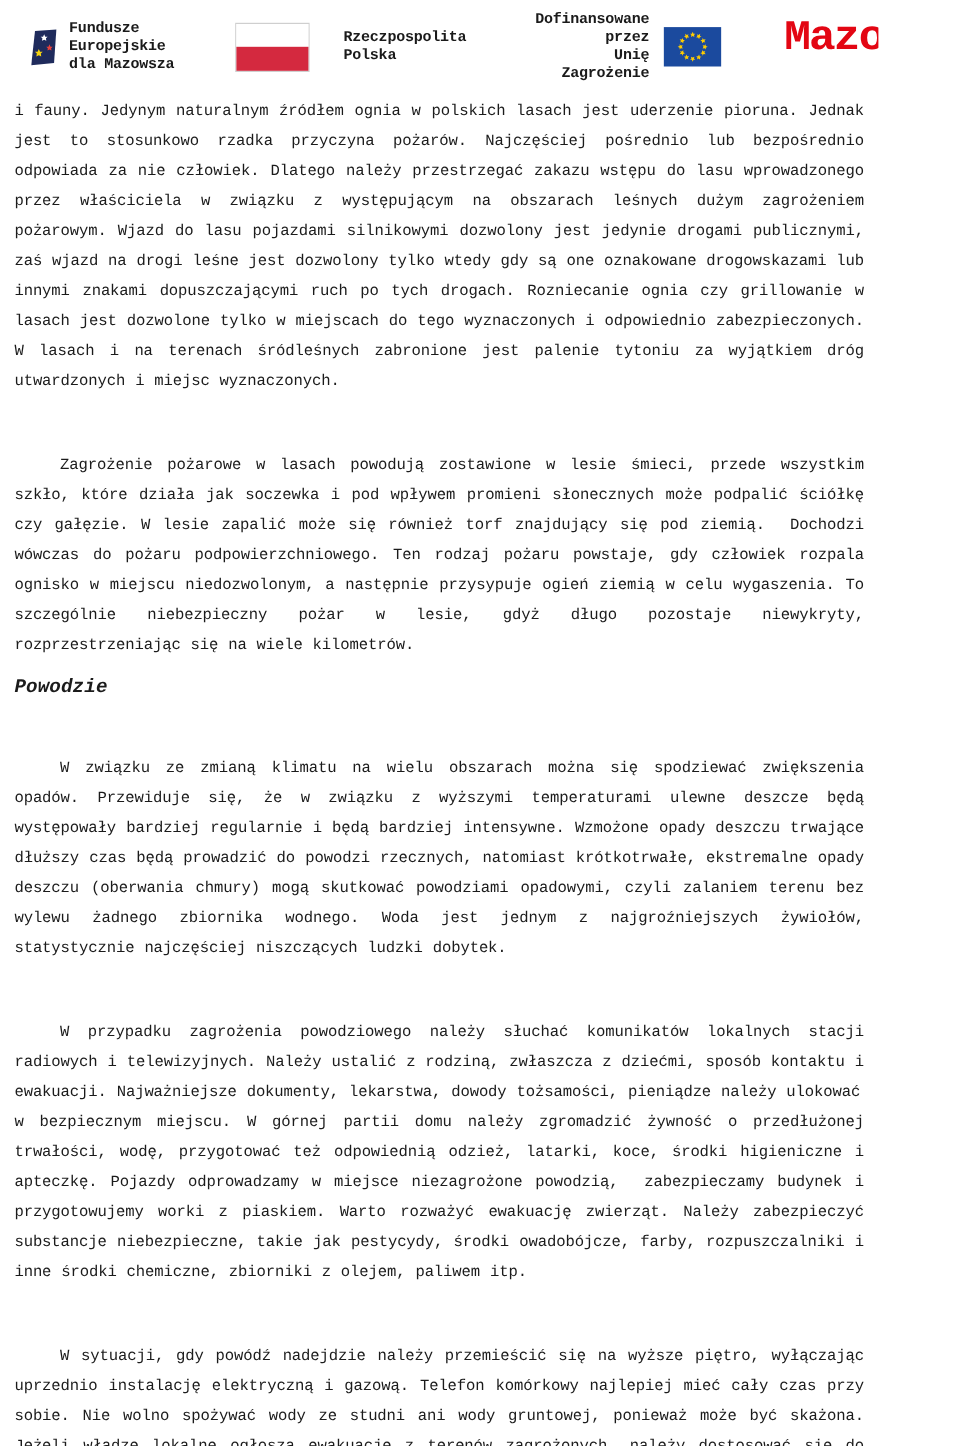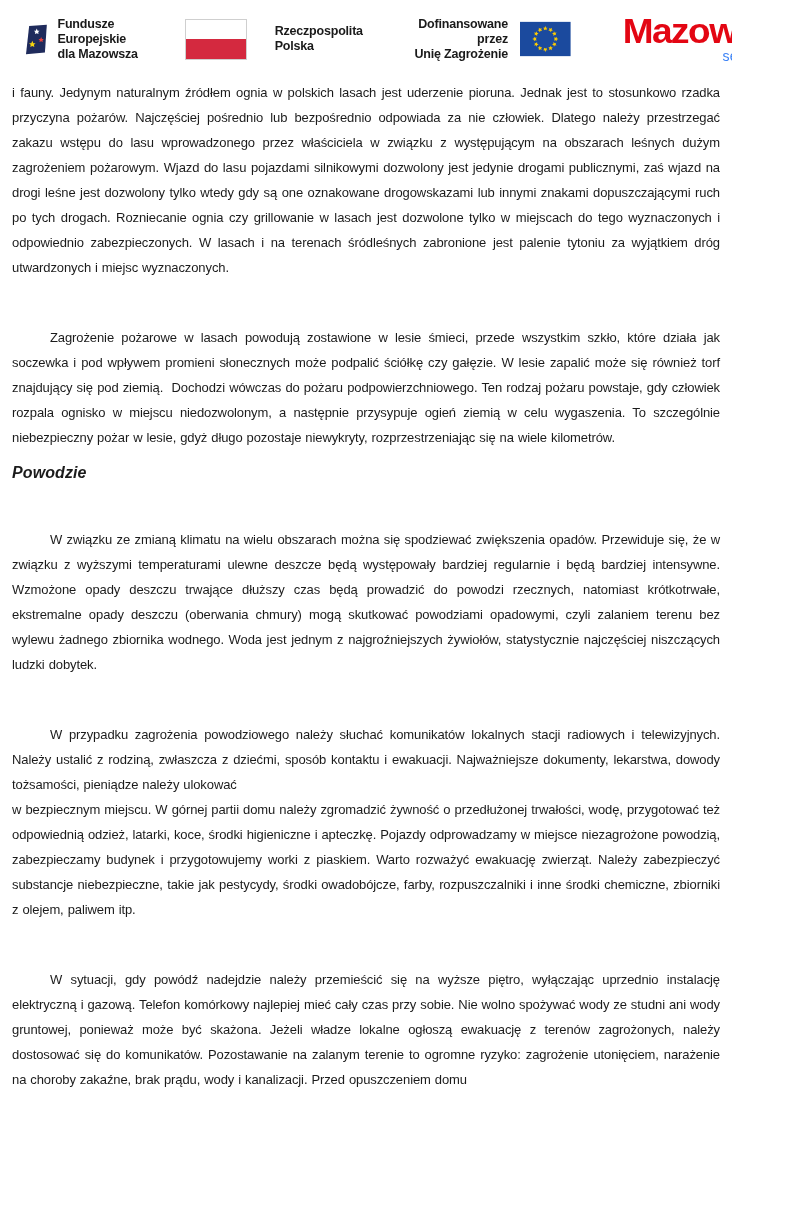--- a/index.html
+++ b/index.html
@@ -3,21 +3,21 @@
 <meta charset="utf-8">
 <style>
   * { margin: 0; padding: 0; box-sizing: border-box; }
   html, body { background: #ffffff; }
   .page {
     position: relative;
     width: 732px;
     height: 1205px;
     background: #ffffff;
     overflow: hidden;
-    font-family: Liberation Sans, sans-serif;
+    font-family: Liberation Mono, monospace;
     color: #1b1b1b;
   }
 
   
   .logos {
     display: flex;
     align-items: center;
     padding: 10px 30px 0 26px;
     height: 68px;
   }

